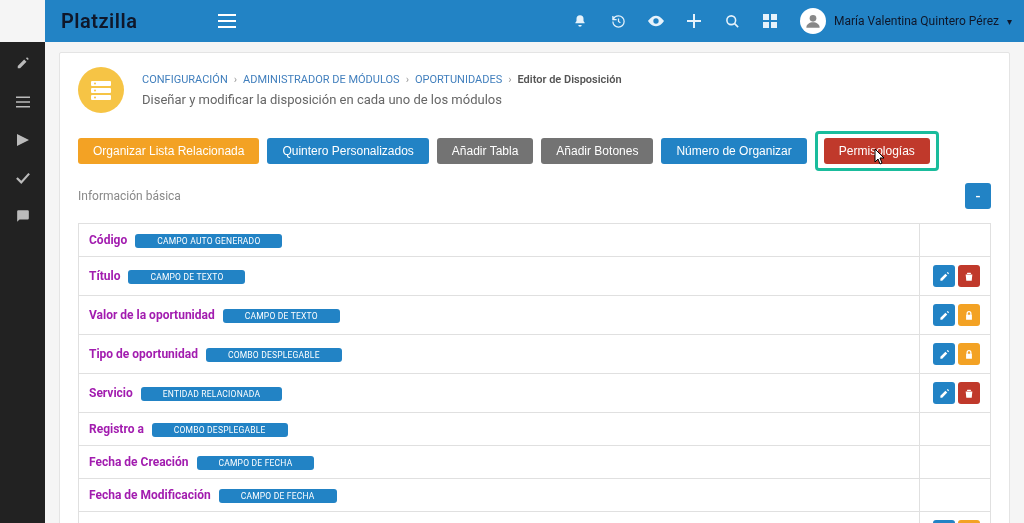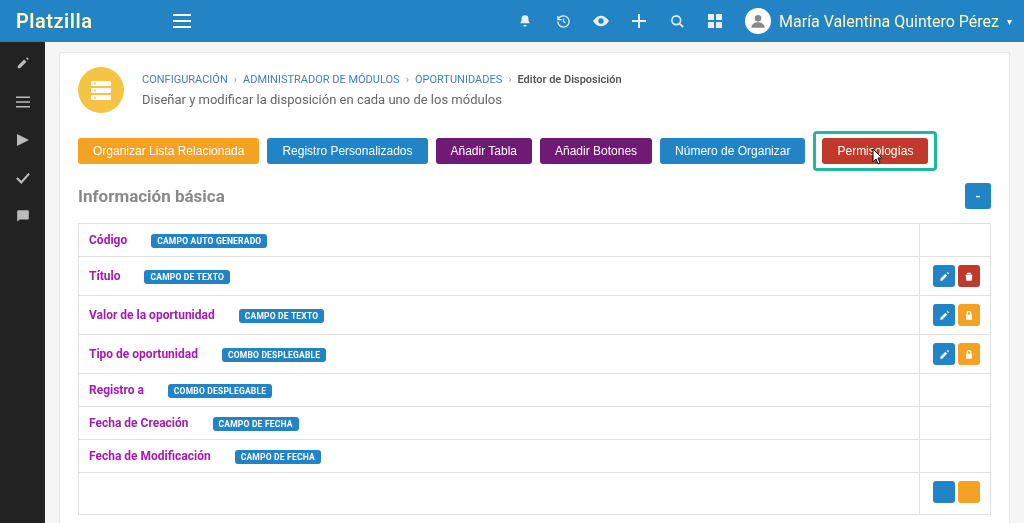--- a/index.html
+++ b/index.html
@@ -1,25 +1,25 @@
 <!DOCTYPE html>
 <html><head>
 <meta charset="utf-8">
 <style>
   * { box-sizing: border-box; margin: 0; padding: 0; }
   body { font-family: -apple-system, BlinkMacSystemFont, "Segoe UI", Roboto, Helvetica, Arial, sans-serif; background: #f5f5f5; color: #333; font-size: 13px; overflow: hidden; }
-  .topbar { height: 42px; background: #2283c5; display: flex; align-items: center; color: #fef9c3; }
+  .topbar { height: 42px; background: #2283c5; display: flex; align-items: center; color: #0f172a; margin-left: 45px; }
   .brand { width: 162px; padding-left: 16px; font-size: 20px; font-weight: 600; letter-spacing: 0.5px; }
   .hamburger { width: 40px; text-align: center; font-size: 18px; cursor: pointer; }
   .top-spacer { flex: 1; }
   .top-icons { display: flex; align-items: center; gap: 2px; padding-right: 8px; }
   .top-icon { width: 36px; height: 36px; display: flex; align-items: center; justify-content: center; color: #e6f2fb; cursor: pointer; font-size: 15px; }
   .user-area { display: flex; align-items: center; gap: 8px; padding: 0 12px 0 4px; }
   .avatar { width: 26px; height: 26px; border-radius: 50%; background: #fff; display: flex; align-items: center; justify-content: center; font-size: 14px; color: #777; }
-  .username { font-size: 16px; }
+  .username { font-size: 12px; }
   .caret { font-size: 10px; }
 
   .layout { display: flex; height: calc(523px - 42px); }
   .sidebar { width: 45px; background: #222; display: flex; flex-direction: column; align-items: center; padding-top: 14px; gap: 22px; }
   .side-icon { color: #bbb; font-size: 14px; cursor: pointer; }
 
   .main { flex: 1; background: #f5f5f5; overflow-y: auto; padding: 10px 14px; }
   .card { background: #fff; border: 1px solid #e4e4e4; border-radius: 2px; }
   .pad { padding: 14px 18px; }
 
@@ -29,33 +29,33 @@
   .breadcrumb { font-size: 11px; color: #666; display:flex; gap:6px; flex-wrap:wrap; }
   .breadcrumb a { color: #417fbd; text-decoration:none; }
   .breadcrumb .sep { color: #999; }
   .breadcrumb .current { color: #555; font-weight:600; }
   .subheading { color:#666; font-size:13px; margin-top:6px; }
 
   .btn-row { display:flex; gap:8px; margin-top:18px; align-items:center; position:relative; }
   .btn { padding: 6px 15px; border-radius:3px; color:#fff; font-size:12px; border:none; cursor:pointer; white-space:nowrap; }
   .btn-orange { background:#f3a224; }
   .btn-blue { background:#2283c5; }
-  .btn-green { background:#701a75;text-align:right; }
+  .btn-green { background:#737373;text-align:right; }
   .btn-red { background:#c0392b; }
   .highlight-box { border:3px solid #1abc9c; padding:4px 6px; border-radius:4px; display:inline-flex; align-items:center; position:relative; }
   .cursor-img { position:absolute; left:54px; top:14px; font-size:14px; }
 
   .section-row { display:flex; justify-content:space-between; align-items:center; margin-top:12px; }
-  .section-title { color:#898989; font-size:17px; font-weight:700; }
+  .section-title { color:#898989; font-size:12px; font-weight:400; }
   .minus-btn { width:26px; height:26px; background:#2283c5; color:#fff; border:none; border-radius:3px; font-size:16px; line-height:1; cursor:pointer; }
 
   .field-table { width:100%; border-collapse:collapse; margin-top:14px; }
   .field-table td { border:1px solid #e0e0e0; padding:8px 10px; vertical-align:middle; }
   .field-label { font-weight:700; color:#a21caf; font-size:12px; }
-  .field-badge { display:inline-block; background:#2283c5; color:#fff; font-size:8.5px; padding:2px 6px; border-radius:3px; margin-left:24px; letter-spacing:0.2px; font-weight:700; }
+  .field-badge { display:inline-block; background:#2283c5; color:#fff; font-size:8.5px; padding:2px 22px; border-radius:3px; margin-left:8px; letter-spacing:0.2px; font-weight:400; }
   .action-cell { width:68px; text-align:right; white-space:nowrap; }
   .sq-btn { width:22px; height:22px; border:none; border-radius:3px; color:#fff; font-size:11px; cursor:pointer; display:inline-flex; align-items:center; justify-content:center; margin-left:3px; }
   .sq-blue { background:#2283c5; }
   .sq-red { background:#c0392b; }
   .sq-orange { background:#f3a224; }
 </style>
 </head>
 <body>
 
 <div class="topbar">
@@ -157,21 +157,21 @@
             <a href="#">OPORTUNIDADES</a>
               <span class="sep">›</span>
             <span class="current">Editor de Disposición</span>
           </div>
           <div class="subheading">Diseñar y modificar la disposición en cada uno de los módulos</div>
         </div>
       </div>
 
       <div class="btn-row">
         <button class="btn btn-orange">Organizar Lista Relacionada</button>
-        <button class="btn btn-blue">Registro Personalizados</button>
+        <button class="btn btn-blue">Quintero Personalizados</button>
         <button class="btn btn-green">Añadir Tabla</button>
         <button class="btn btn-green">Añadir Botones</button>
         <button class="btn btn-blue">Número de Organizar</button>
         <span class="highlight-box">
           <button class="btn btn-red">Permisologías</button>
           <span class="cursor-img">
             <svg width="16" height="20" viewBox="0 0 16 20">
                 <path d="M3 1l0 13 3-3 2 5 2-1-2-5 4 0z" fill="#fff" stroke="#000" stroke-width="1"></path>
               </svg>
           </span>
@@ -219,20 +219,32 @@
                   <svg width="11" height="11" viewBox="0 0 24 24" fill="#fff">
                     <path d="M3 17l11-11 4 4L7 21H3v-4zM20 7l-3-3 2-2 3 3-2 2z"></path>
                   </svg>
                 </button><button class="sq-btn sq-orange">
                   <svg width="10" height="11" viewBox="0 0 24 24" fill="#fff">
                     <path d="M6 10V7a6 6 0 1112 0v3h1v12H5V10h1zm3 0h6V7a3 3 0 10-6 0v3z"></path>
                   </svg>
                 </button></td>
             </tr>
             <tr>
+              <td><span class="field-label">Servicio</span><span class="field-badge">ENTIDAD RELACIONADA</span></td>
+              <td class="action-cell"><button class="sq-btn sq-blue">
+                  <svg width="11" height="11" viewBox="0 0 24 24" fill="#fff">
+                    <path d="M3 17l11-11 4 4L7 21H3v-4zM20 7l-3-3 2-2 3 3-2 2z"></path>
+                  </svg>
+                </button><button class="sq-btn sq-red">
+                  <svg width="10" height="11" viewBox="0 0 24 24" fill="#fff">
+                    <path d="M4 7h16l-1.5 15h-13zM8 3h8l1 3H7z"></path>
+                  </svg>
+                </button></td>
+            </tr>
+            <tr>
               <td><span class="field-label">Registro a</span><span class="field-badge">COMBO DESPLEGABLE</span></td>
               <td class="action-cell"></td>
             </tr>
             <tr>
               <td><span class="field-label">Fecha de Creación</span><span class="field-badge">CAMPO DE FECHA</span></td>
               <td class="action-cell"></td>
             </tr>
             <tr>
               <td><span class="field-label">Fecha de Modificación</span><span class="field-badge">CAMPO DE FECHA</span></td>
               <td class="action-cell"></td>

